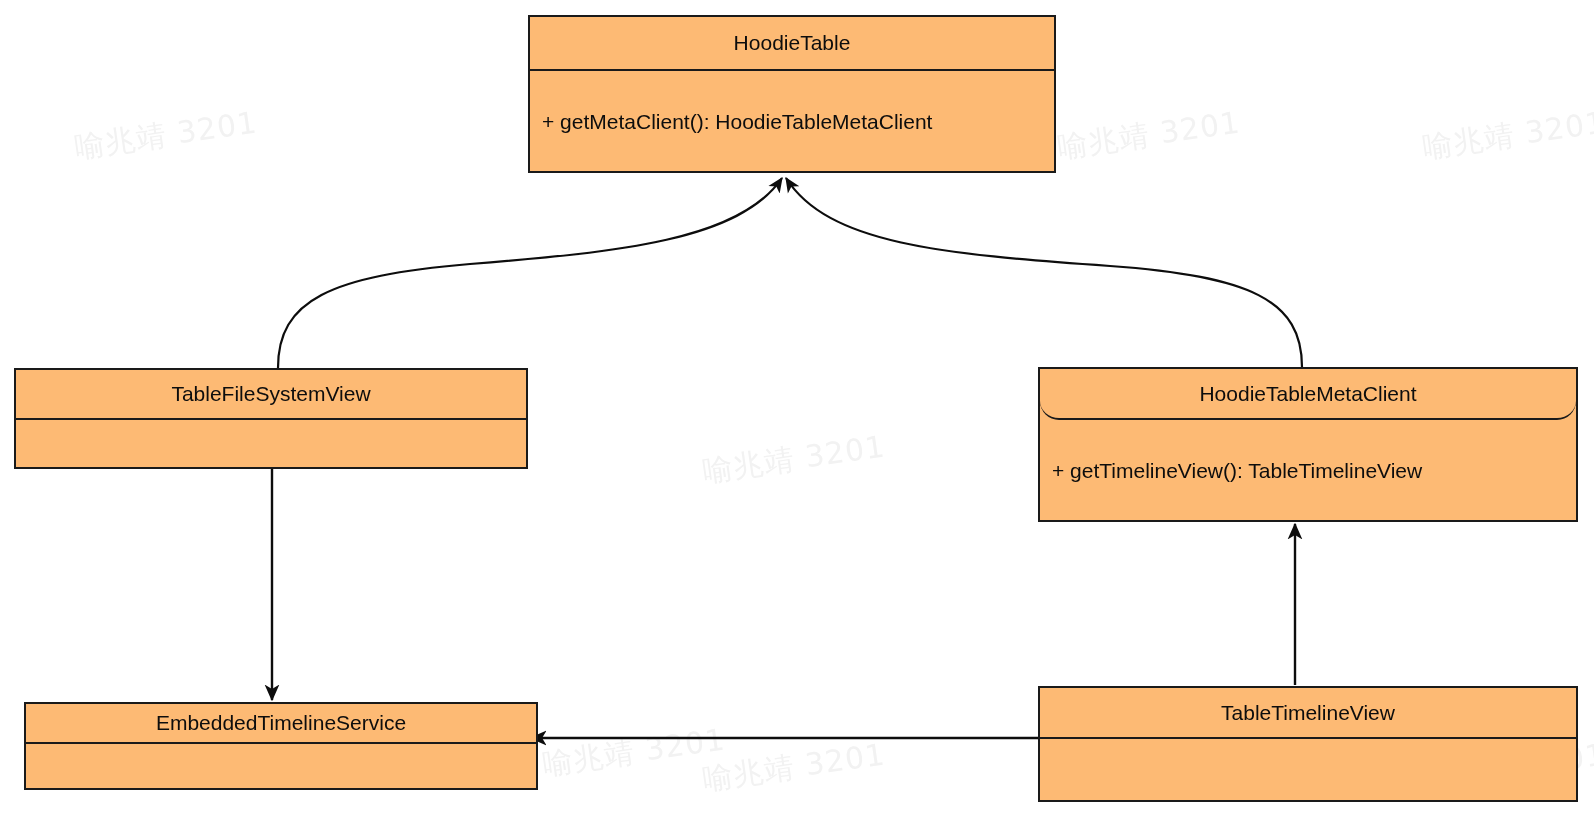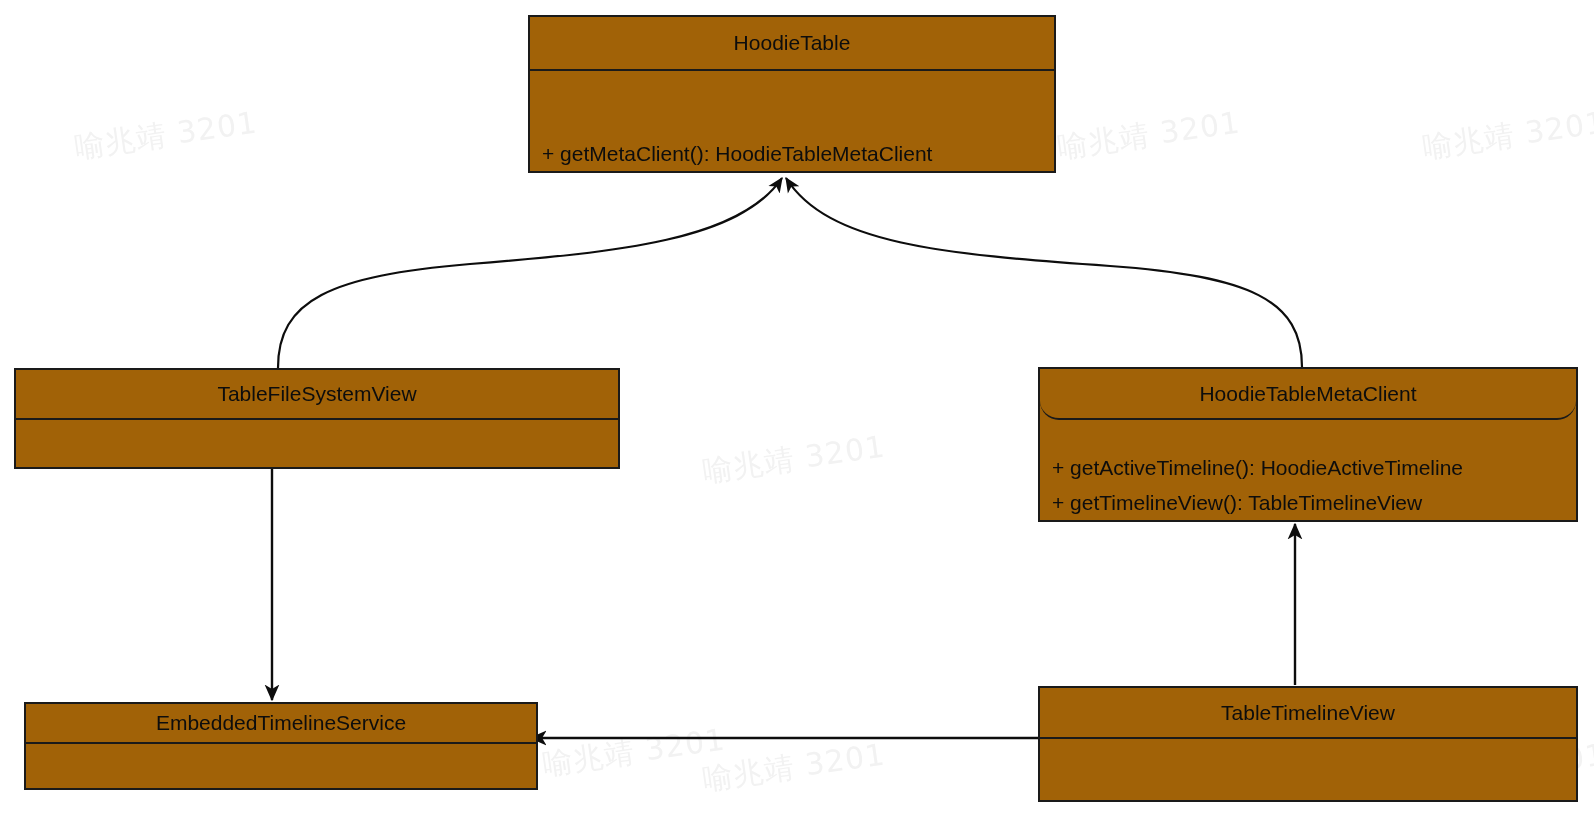--- a/index.html
+++ b/index.html
@@ -33,59 +33,59 @@
     transform: rotate(-8deg);
     transform-origin: left top;
     white-space: nowrap;
     user-select: none;
     pointer-events: none;
   }
   .uml-class {
     position: absolute;
     box-sizing: border-box;
     border: 2px solid #1a1a1a;
-    background: #a16207;
+    background: #fdba74;
     display: flex;
     flex-direction: column;
   }
   .uml-title {
     box-sizing: border-box;
     display: flex;
     align-items: center;
     justify-content: center;
     text-align: center;
     font-size: 21px;
     color: #0d0d0d;
     border-bottom: 2px solid #1a1a1a;
     padding: 0 8px;
     white-space: nowrap;
   }
   .uml-members {
     box-sizing: border-box;
     flex: 1 1 auto;
     display: flex;
     flex-direction: column;
-    justify-content: flex-end;
+    justify-content: center;
     padding: 0 12px;
   }
   .uml-member {
     font-size: 21px;
     color: #0d0d0d;
     line-height: 1.0;
     white-space: nowrap;
     padding: 7px 0;
   }
   .uml-members.empty {
     padding: 0;
   }
 
   
   #box-hoodie-table        { left: 528px;  top: 15px;  width: 528px; height: 158px; }
   #box-hoodie-table .uml-title { height: 54px; }
-  #box-table-fs-view       { left: 14px;   top: 368px; width: 606px; height: 101px; }
+  #box-table-fs-view       { left: 14px;   top: 368px; width: 514px; height: 101px; }
   #box-table-fs-view .uml-title { height: 50px; }
   #box-meta-client         { left: 1038px; top: 367px; width: 540px; height: 155px; }
   #box-meta-client .uml-title { height: 51px; border-radius: 19px; }
   #box-embedded-timeline   { left: 24px;   top: 702px; width: 514px; height: 88px; }
   #box-embedded-timeline .uml-title { height: 40px; }
   #box-table-timeline-view { left: 1038px; top: 686px; width: 540px; height: 116px; }
   #box-table-timeline-view .uml-title { height: 51px; }
 </style>
 </head>
 <body>
@@ -130,21 +130,20 @@
   </div>
 
   <div class="uml-class" id="box-table-fs-view">
     <div class="uml-title">TableFileSystemView</div>
     <div class="uml-members empty"></div>
   </div>
 
   <div class="uml-class" id="box-meta-client">
     <div class="uml-title">HoodieTableMetaClient</div>
     <div class="uml-members">
-      <div class="uml-member">+ getActiveTimeline(): HoodieActiveTimeline</div>
       <div class="uml-member">+ getTimelineView(): TableTimelineView</div>
     </div>
   </div>
 
   <div class="uml-class" id="box-embedded-timeline">
     <div class="uml-title">EmbeddedTimelineService</div>
     <div class="uml-members empty"></div>
   </div>
 
   <div class="uml-class" id="box-table-timeline-view">

